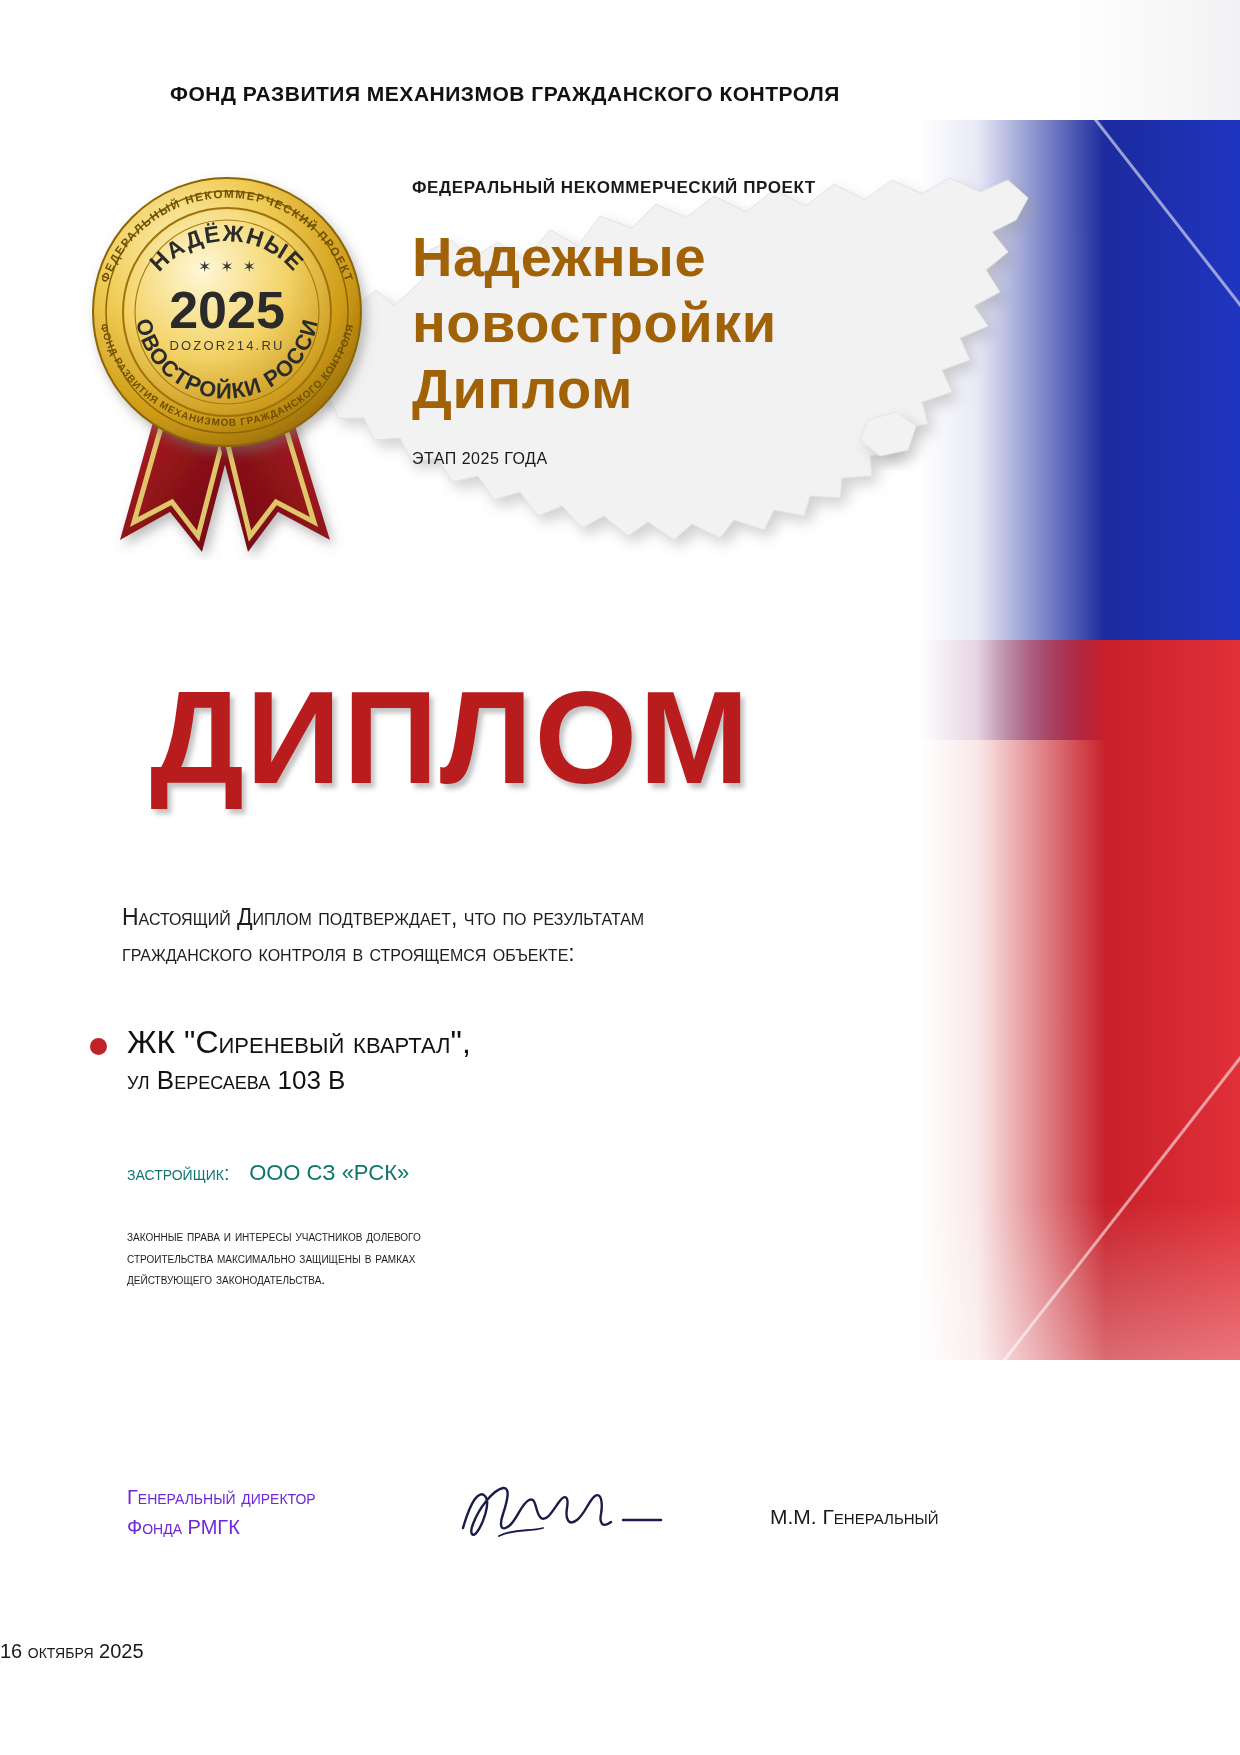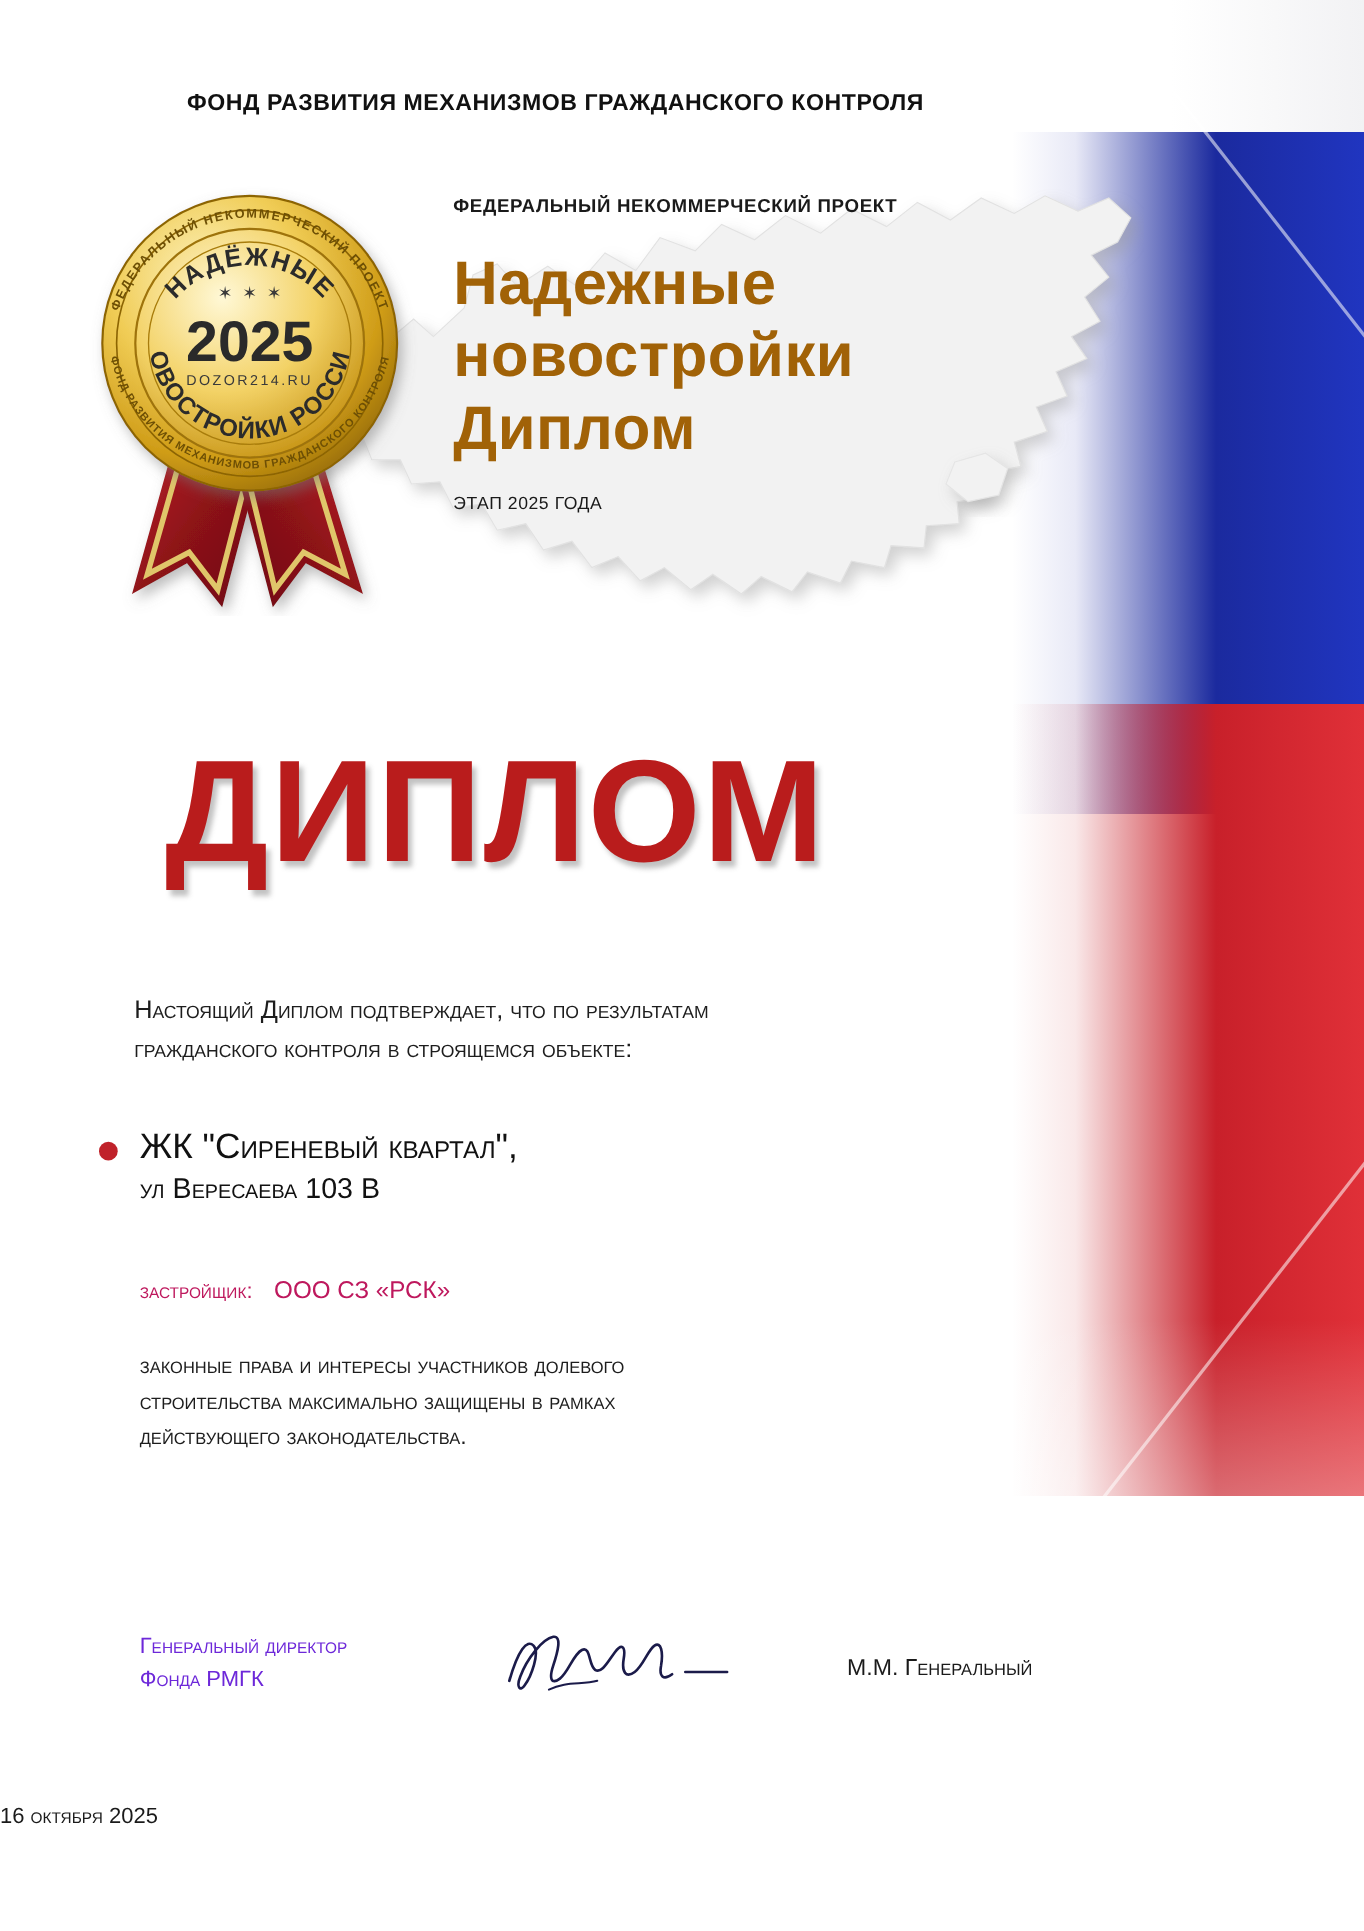--- a/index.html
+++ b/index.html
@@ -200,34 +200,34 @@
     color: #111;
     font-variant: small-caps;
     margin-top: 2px;
   }
 
   .developer-row {
     position: absolute;
     left: 127px;
     top: 1160px;
     font-size: 20px;
-    color: #be185d;
+    color: #0f766e;
     font-variant: small-caps;
   }
   .developer-row .dev-value {
     font-size: 22px;
     margin-left: 14px;
   }
 
   .legal-note {
     position: absolute;
     left: 127px;
     top: 1226px;
     width: 790px;
-    font-size: 21px;
+    font-size: 14px;
     line-height: 1.55;
     color: #1d1d1d;
     font-variant: small-caps;
   }
 
   
   .sign-left {
     position: absolute;
     left: 127px;
     top: 1482px;

